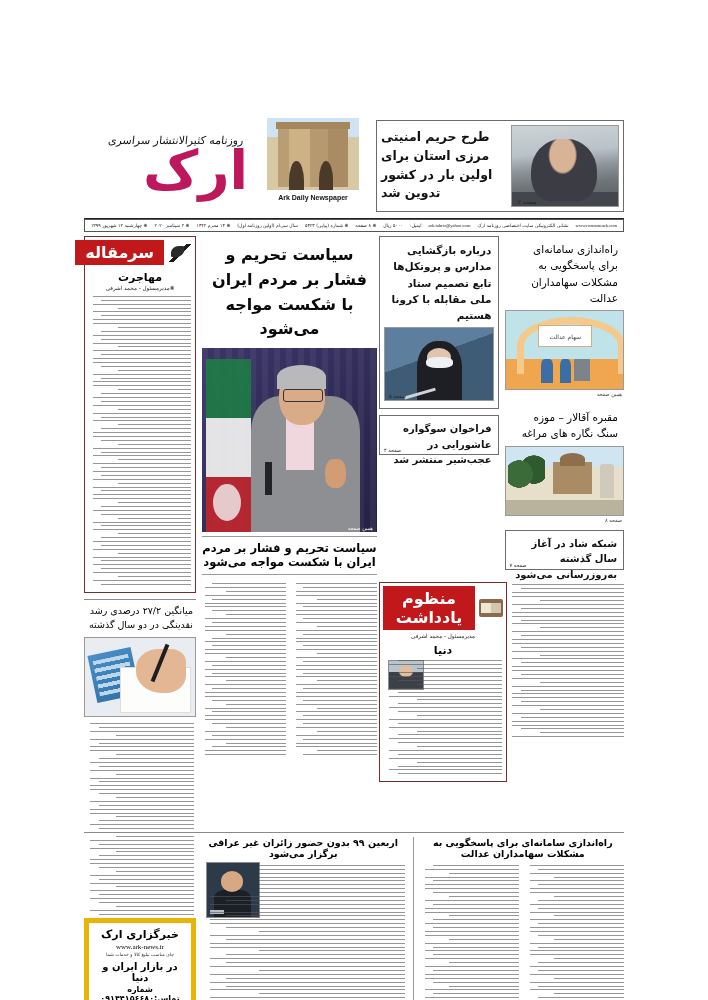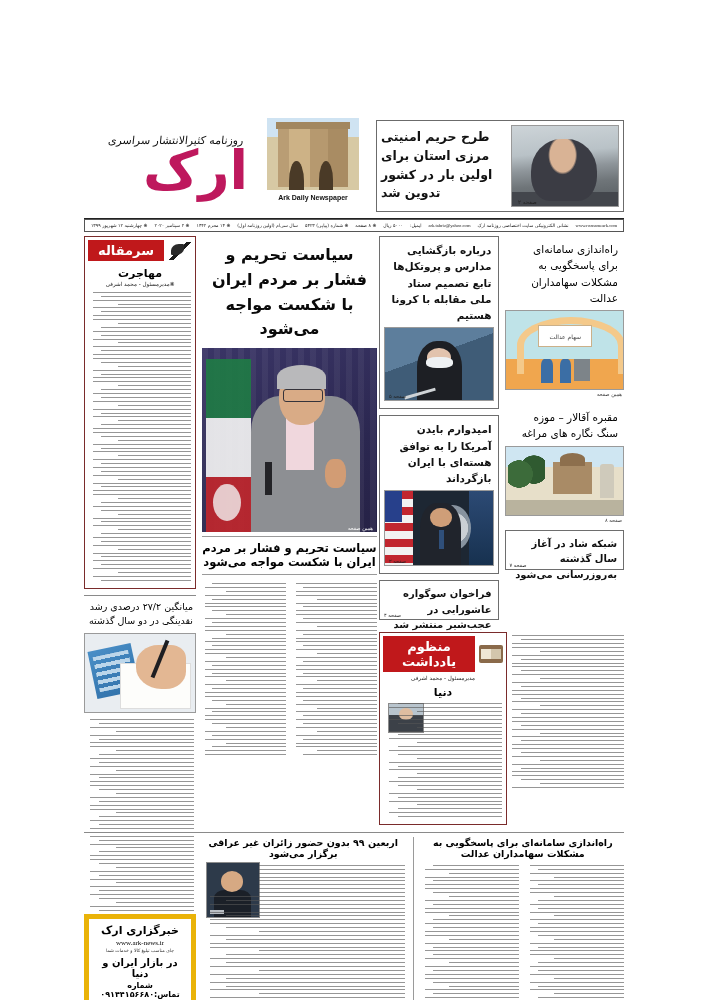--- a/index.html
+++ b/index.html
@@ -109,21 +109,21 @@
   .txtcols2 .c{flex:1;}
   .lines{direction:rtl;}
   .lines i{display:block;height:1px;background:#555;opacity:.62;margin:2.9px 0;}
   .lines i.s{width:72%;}
   .lines i.m{width:88%;}
   .lines i.x{width:96%;}
 
   
   .rbox{border:1px solid #7a2b2b;box-sizing:border-box;margin-bottom:6px;background:#fff;}
   .rhead{display:flex;align-items:center;gap:4px;padding:3px;}
-  .rtag{background:#c0181b;color:#fff;font-weight:bold;font-size:13px;padding:3px 10px;direction:rtl;flex:1;text-align:center;}
+  .rtag{background:#c0181b;color:#fff;font-weight:bold;font-size:16px;padding:3px 10px;direction:rtl;flex:1;text-align:center;}
   .ricon{width:24px;height:18px;position:relative;flex:0 0 24px;}
   .feather{position:absolute;inset:0;background:linear-gradient(135deg,transparent 44%,#1b1b1b 45% 56%,transparent 57%);}
   .feather:after{content:"";position:absolute;left:3px;top:2px;width:13px;height:11px;background:#2a2a2a;border-radius:60% 10% 60% 10%;}
   .book{position:absolute;inset:0;background:linear-gradient(90deg,#8a6a4a 0 48%,#c7ad8c 48% 52%,#8a6a4a 52% 100%);border-radius:2px;}
   .book:after{content:"";position:absolute;left:8%;top:22%;width:84%;height:56%;background:linear-gradient(90deg,#efe6d4 0 48%,#d3c6ac 48% 100%);}
   .rtitle{text-align:center;font-weight:bold;font-size:11px;direction:rtl;padding:3px 0 1px;}
   .rauthor{text-align:center;font-size:5.6px;direction:rtl;color:#222;padding-bottom:2px;}
   .rbody{padding:0 4px 4px;}
 
   .avatar{width:34px;height:28px;float:left;margin:0 0 2px 4px;background:linear-gradient(180deg,#b8c4cd 0 40%,#3c4148 40% 100%);border:1px solid #8b8b8b;position:relative;}
@@ -216,32 +216,20 @@
             <div class="hl hl-a">درباره بازگشایی مدارس و پروتکل‌ها تابع تصمیم ستاد ملی مقابله با کرونا هستیم</div>
             <div class="photo ph-school" style="height:72px;margin:0 4px 7px;">
               <div class="person"></div>
               <div class="face"></div>
               <div class="mask"></div>
               <div class="mic"></div>
               <div class="cap-pg">صفحه ۵</div>
             </div>
           </div>
 
-          <div class="card">
-            <div class="hl hl-a">امیدوارم بایدن آمریکا را به توافق هسته‌ای با ایران بازگرداند</div>
-            <div class="photo ph-usa" style="height:74px;margin:0 4px 7px;">
-              <div class="flagL"></div>
-              <div class="flagR"></div>
-              <div class="seal"></div>
-              <div class="man"></div>
-              <div class="face2"></div>
-              <div class="tie"></div>
-              <div class="cap-pg">صفحه ۲</div>
-            </div>
-          </div>
 
           <div class="card" style="height:40px;">
             <div class="hl hl-b">فراخوان سوگواره عاشورایی در عجب‌شیر منتشر شد</div>
             <div class="cap-pg">صفحه ۴</div>
           </div>
         </div>
 
         <div style="flex:1;">
           <div style="margin-bottom:6px;">
             <div class="hl hl-a">راه‌اندازی سامانه‌ای برای پاسخگویی به مشکلات سهامداران عدالت</div>

